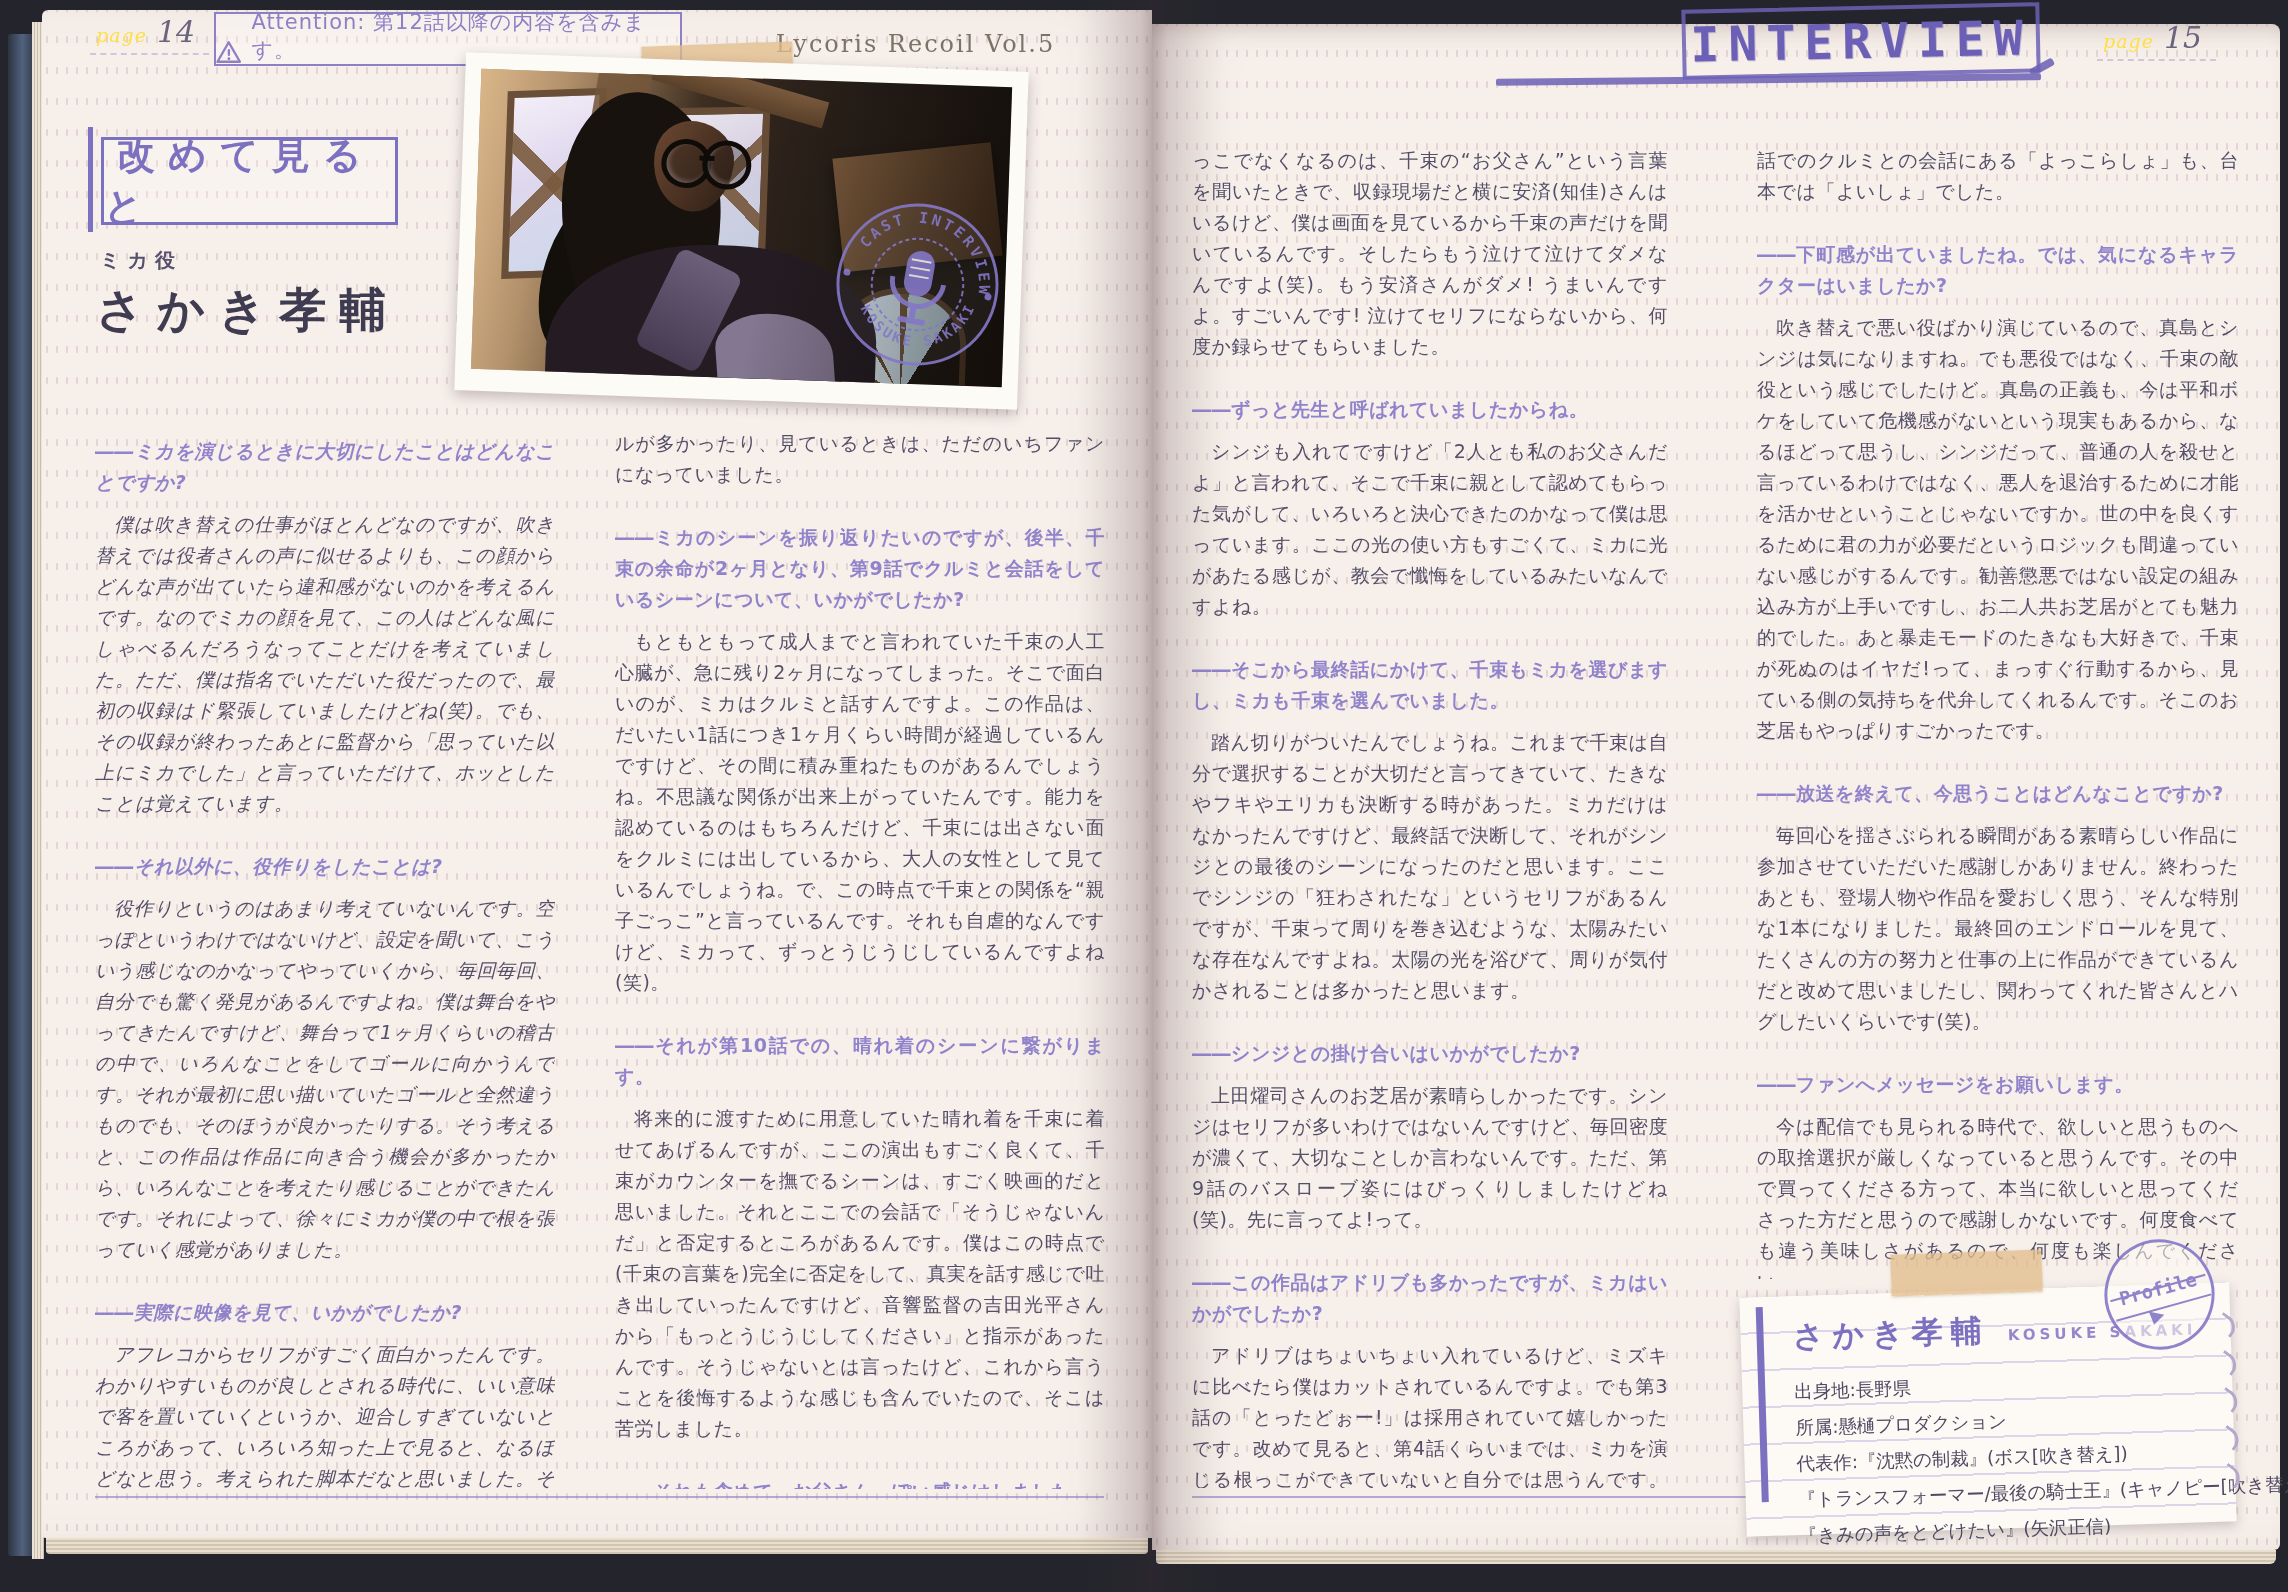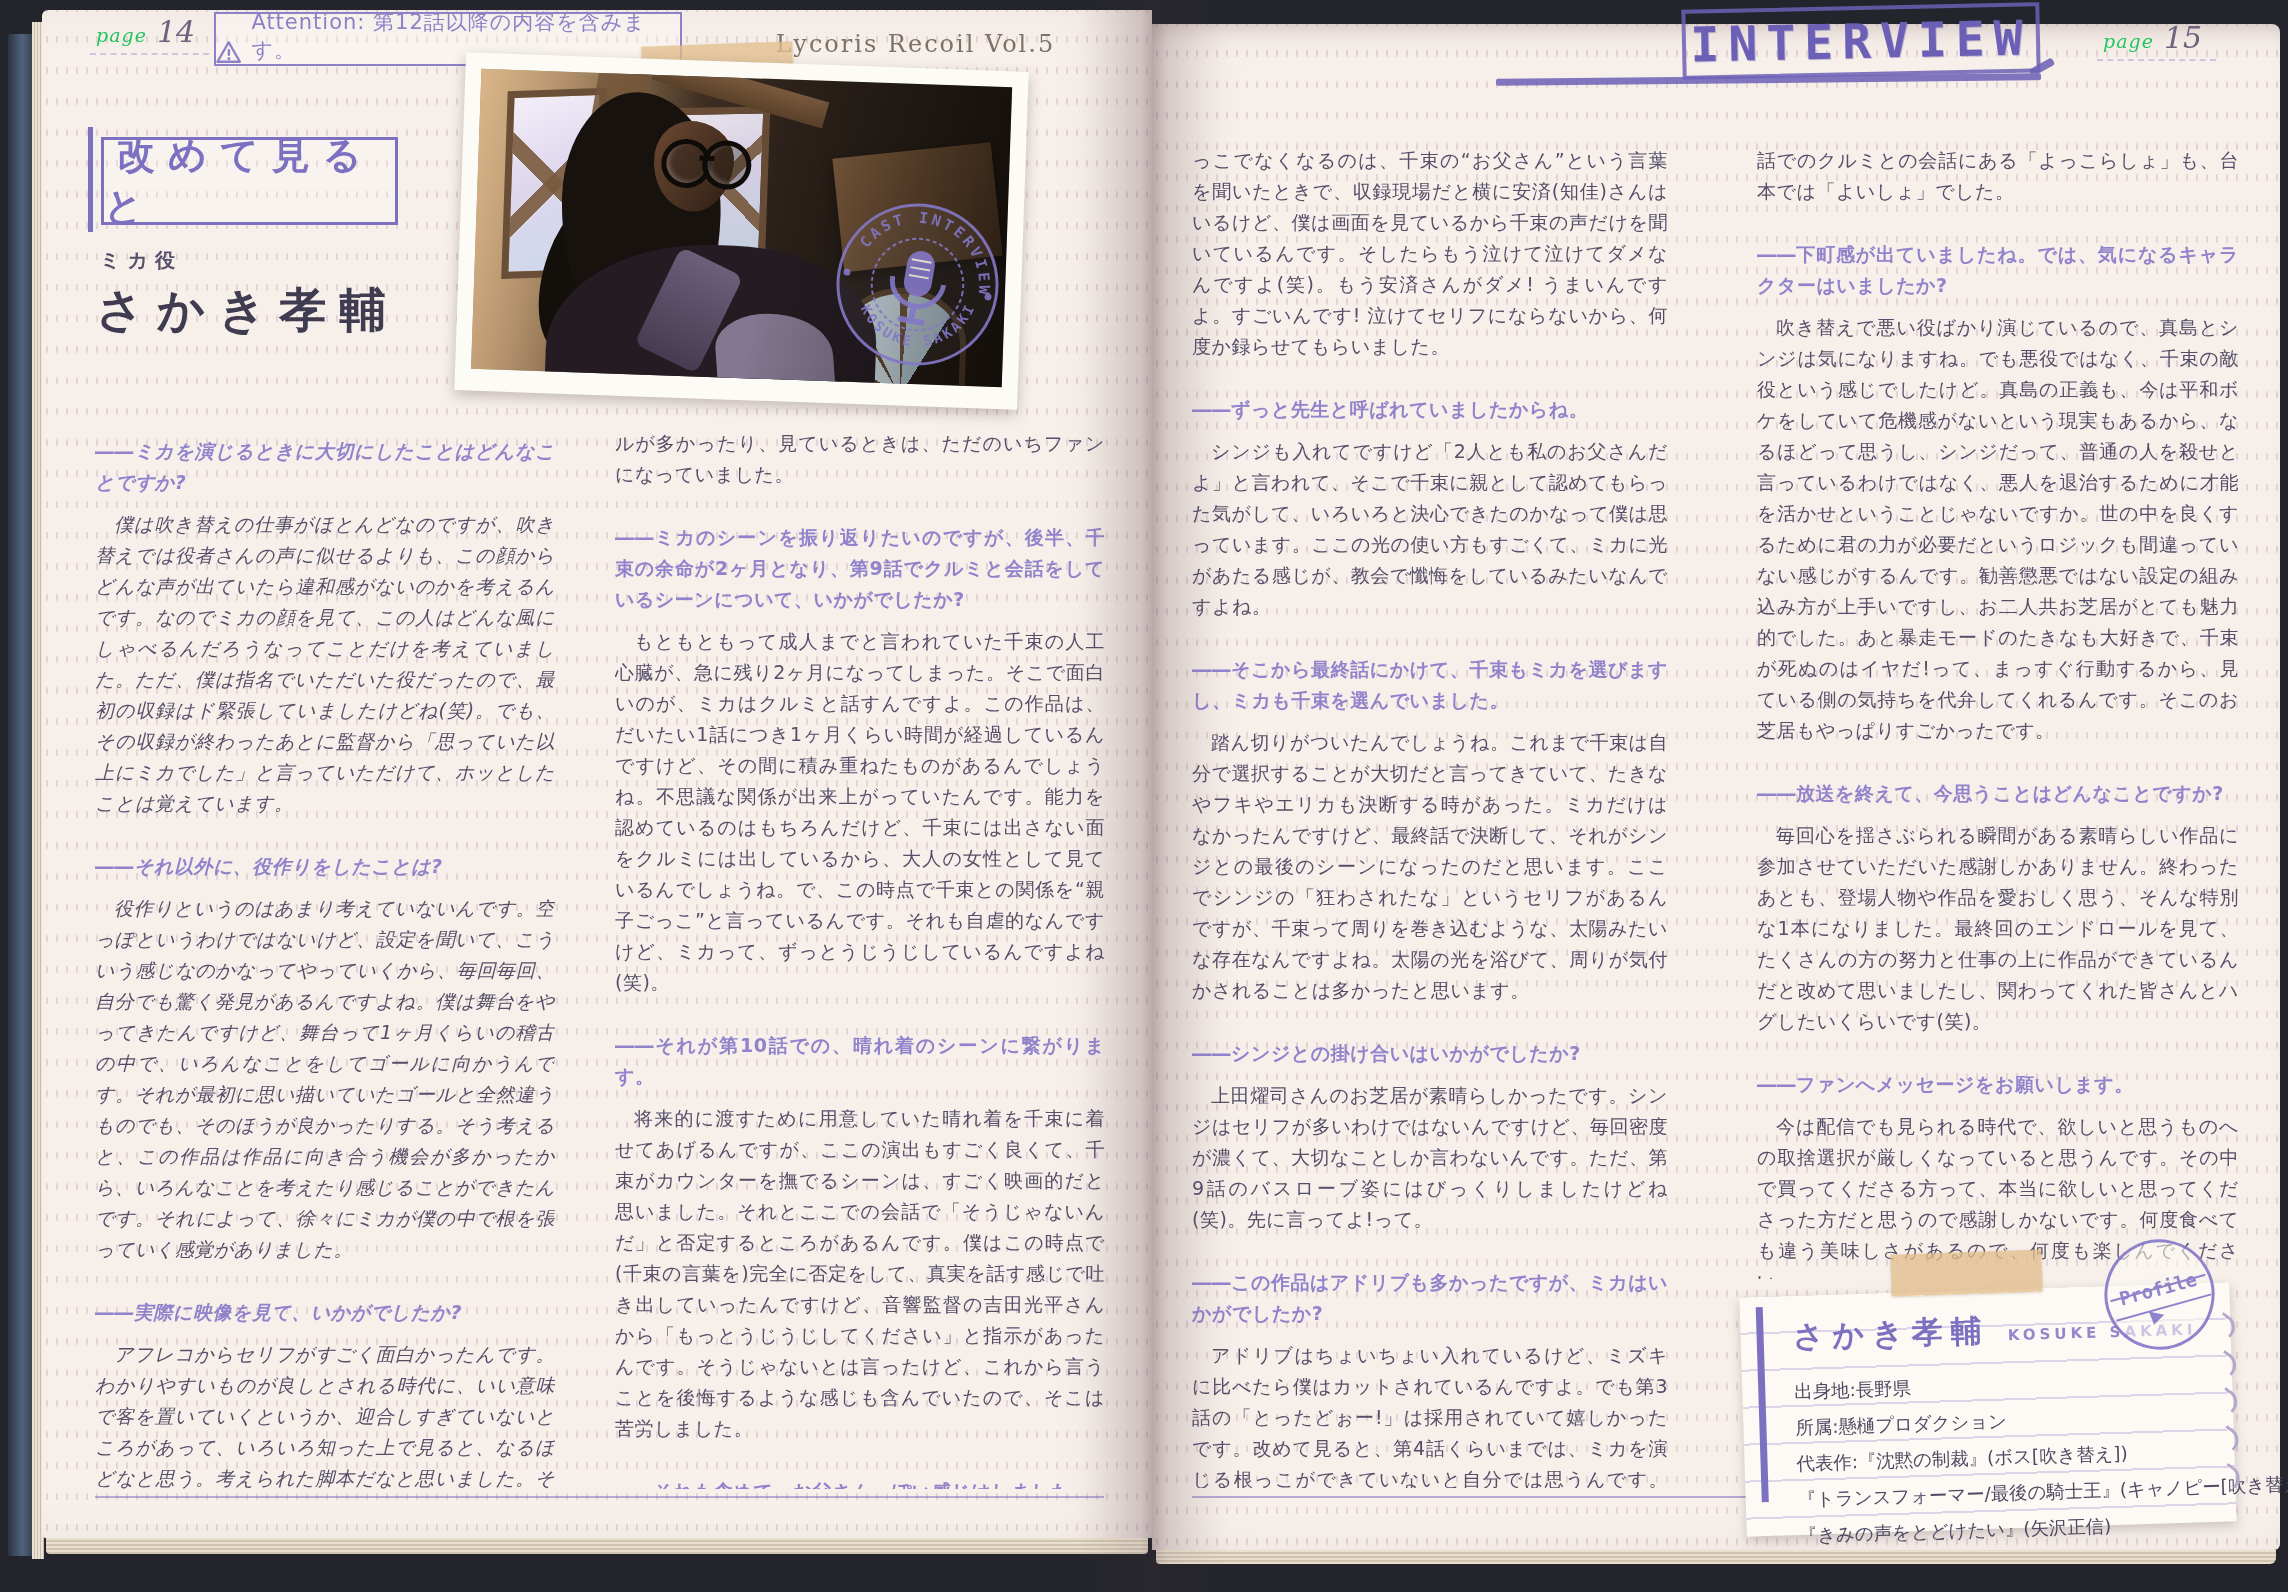--- a/index.html
+++ b/index.html
@@ -22,21 +22,21 @@
     background:linear-gradient(to right,rgba(70,45,55,0) 0,rgba(70,45,55,.10) 42%,rgba(70,45,55,.22) 50%,rgba(70,45,55,.08) 60%,rgba(70,45,55,0) 100%);}
   .stack-bottom-l{position:absolute;left:46px;top:1538px;width:1102px;height:16px;
     background:repeating-linear-gradient(to bottom,#eade cc 0 2px,#cfc5b2 2px 4px);
     background:repeating-linear-gradient(to bottom,#eadecc 0 2px,#cfc5b2 2px 4px);border-radius:0 0 4px 4px;}
   .stack-bottom-r{position:absolute;left:1156px;top:1550px;width:1120px;height:14px;
     background:repeating-linear-gradient(to bottom,#eadecc 0 2px,#cfc5b2 2px 4px);border-radius:0 0 6px 4px;}
 
   
   .pagenum{position:absolute;display:flex;align-items:baseline;gap:10px;
     border-bottom:2px dashed #cfc5dd;padding:0 14px 4px 6px;}
-  .pagenum .lbl{font-family:"DejaVu Serif",serif;font-style:italic;font-size:19px;color:#22c55e;letter-spacing:1px;}
+  .pagenum .lbl{font-family:"DejaVu Serif",serif;font-style:italic;font-size:19px;color:#fde047;letter-spacing:1px;}
   .pagenum .num{font-family:"DejaVu Serif",serif;font-style:italic;font-size:30px;color:#6b647f;}
   .attention{position:absolute;left:214px;top:12px;width:464px;height:50px;
     border:2px solid #8d80c6;display:flex;align-items:flex-end;justify-content:center;gap:10px;
     color:#8d80c6;font-size:21px;letter-spacing:1px;background:rgba(255,255,255,.25);}
   .warn-svg{width:26px;height:24px;}
   .center-title{position:absolute;left:766px;top:30px;width:299px;text-align:center;
     font-family:"DejaVu Serif",serif;font-size:24px;color:#7d7268;letter-spacing:2px;}
   .interview-stamp{position:absolute;left:1682px;top:6px;width:350px;height:62px;
     border:4px solid rgba(108,96,182,.85);transform:rotate(-1.2deg);
     display:flex;align-items:center;justify-content:center;

